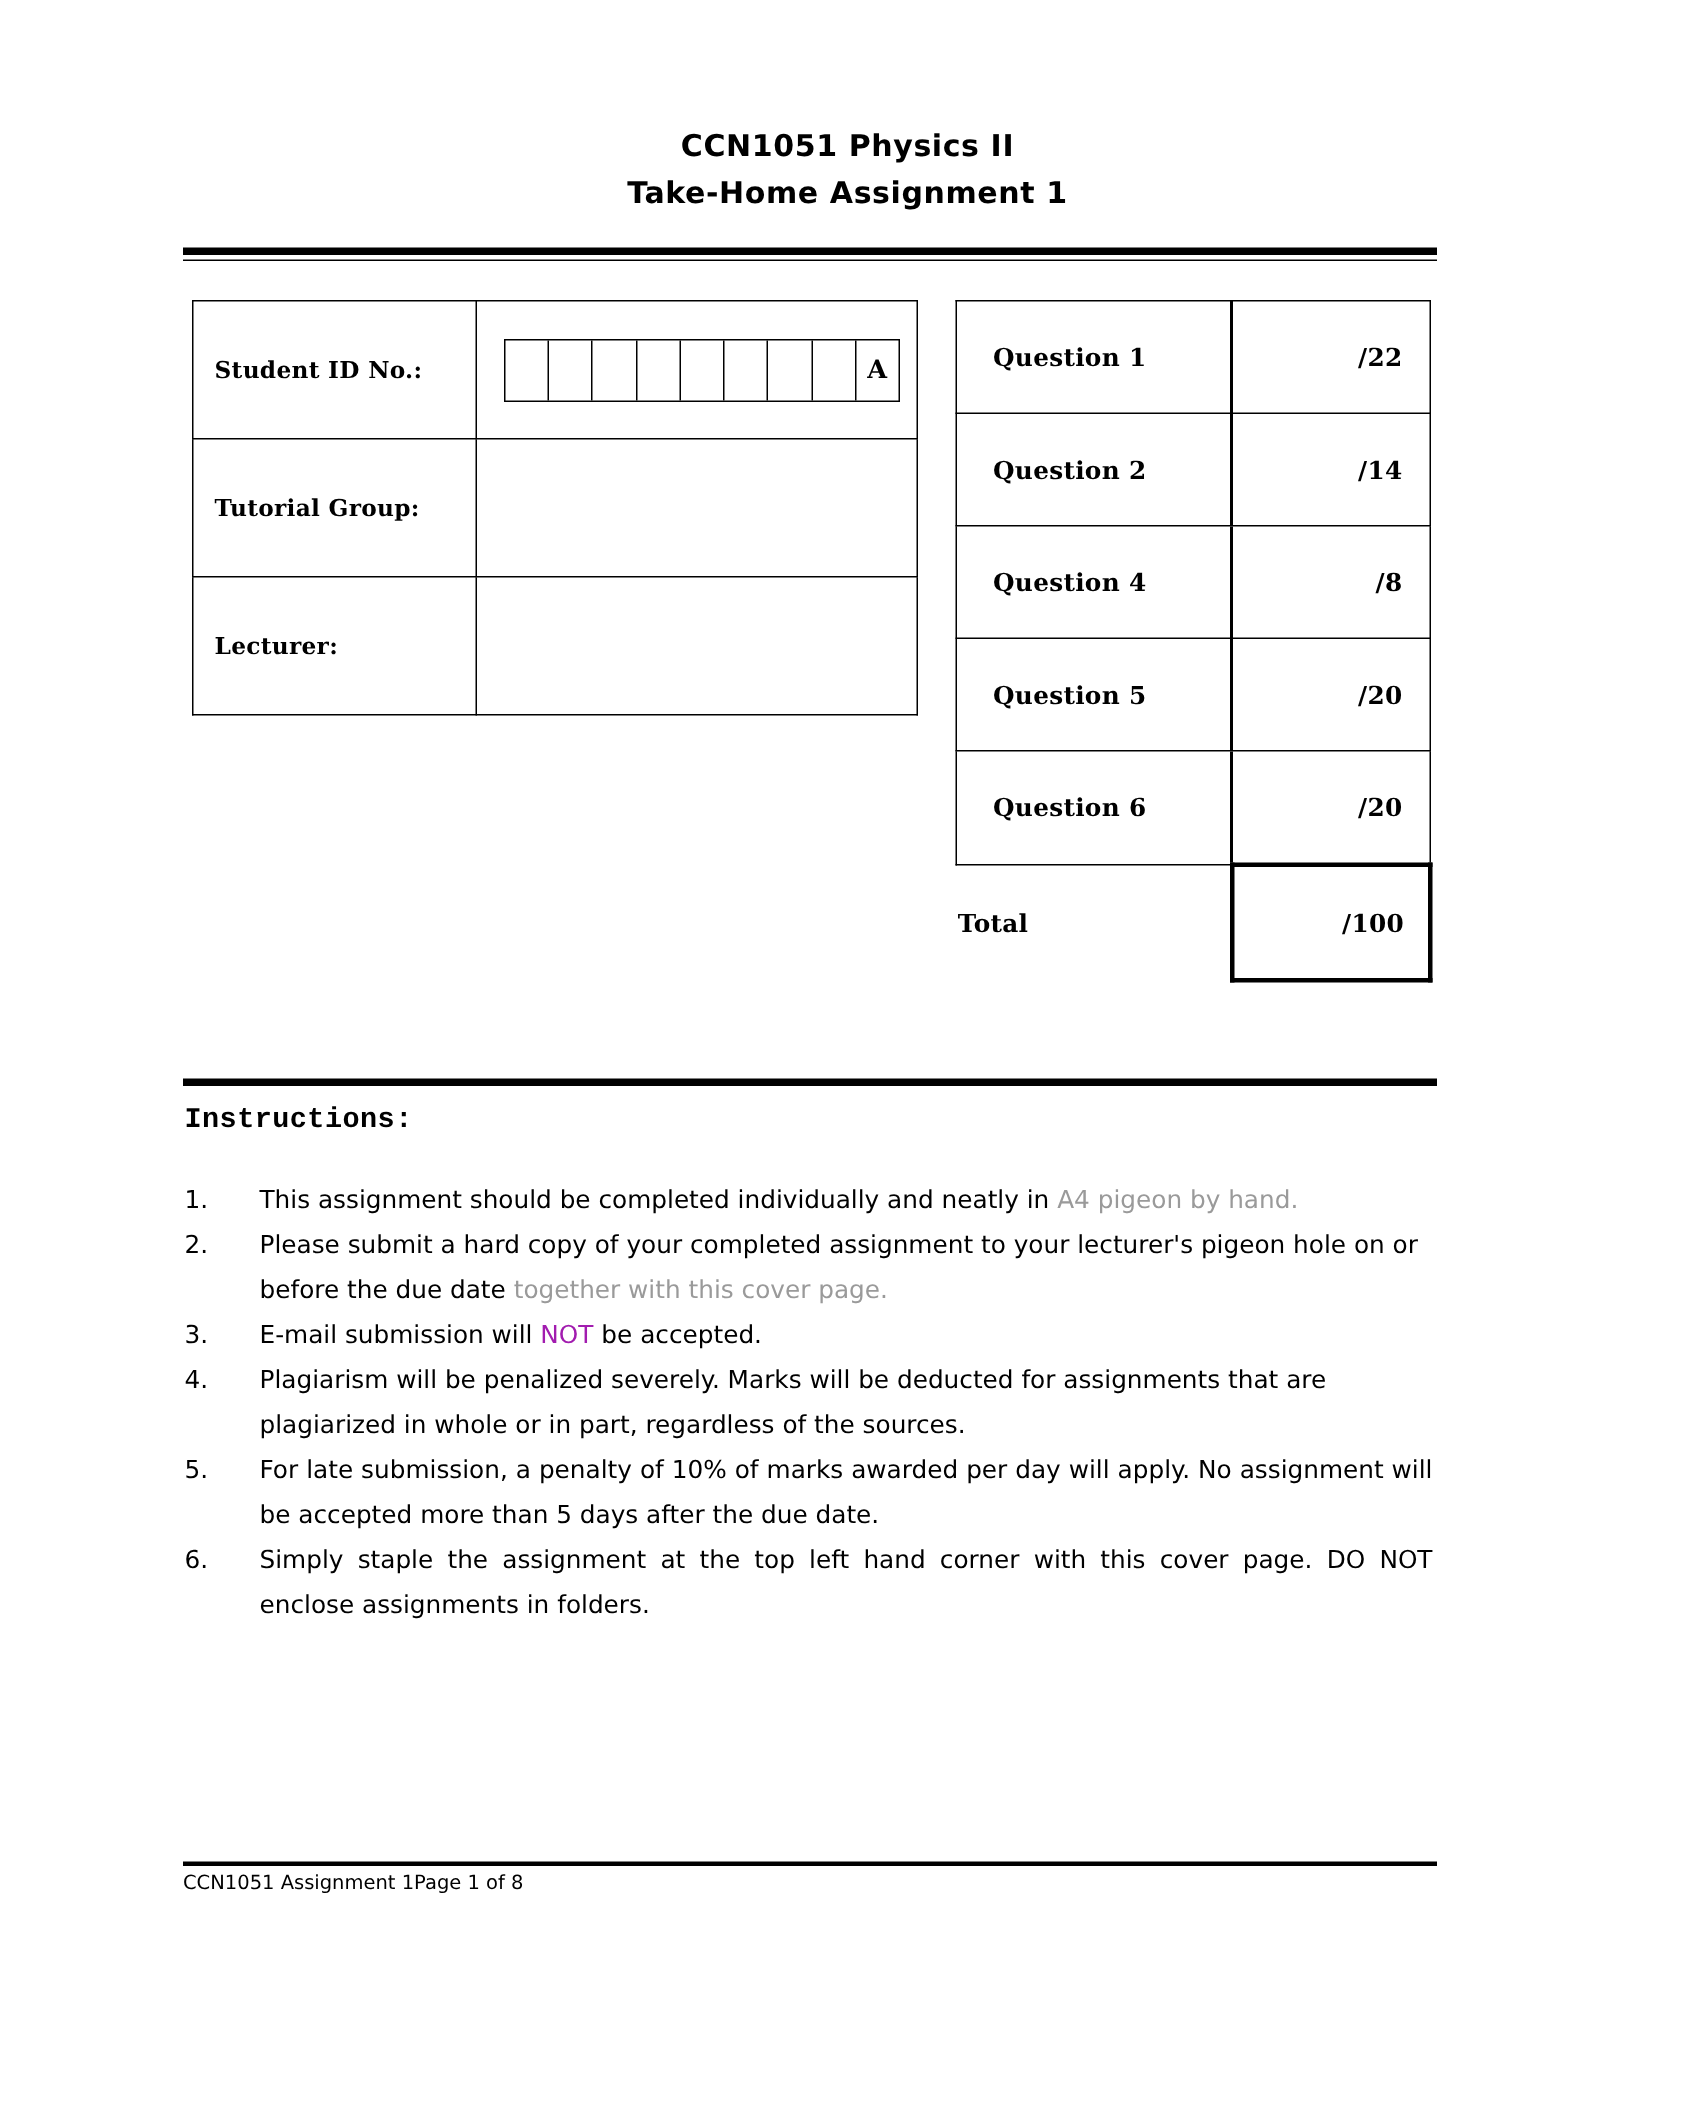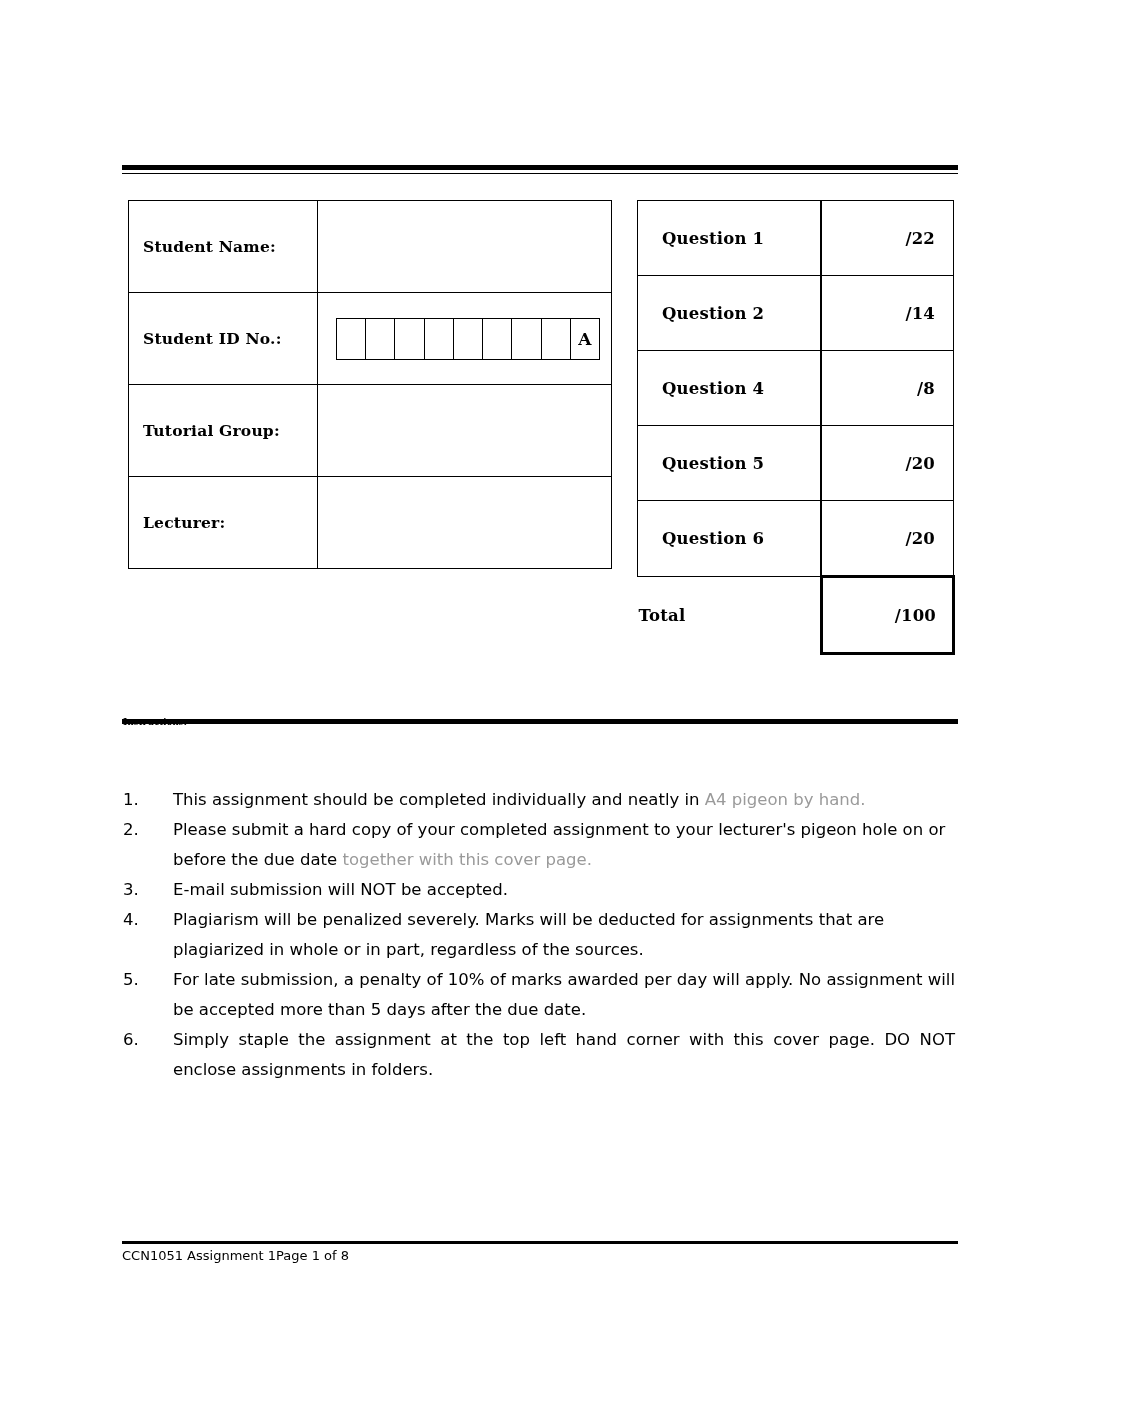--- a/index.html
+++ b/index.html
@@ -147,24 +147,24 @@
   .marks-table tr.total-row td.total-score {
     border: 3.2px solid #000;
     text-align: right;
     padding-right: 16px;
   }
 
   
   .instructions-head {
     position: absolute;
     left: 123px;
-    top: 715px;
-    font-family: Liberation Serif, serif;
-    font-weight: bold;
-    font-size: 11px;
+    top: 735px;
+    font-family: Liberation Mono, monospace;
+    font-weight: bold;
+    font-size: 19px;
     letter-spacing: 0.3px;
   }
   .instructions {
     position: absolute;
     left: 123px;
     top: 785px;
     width: 832px;
     font-family: "DejaVu Sans", sans-serif;
     font-size: 16.5px;
     line-height: 30px;
@@ -179,49 +179,49 @@
     flex: 0 0 50px;
     font-size: 16.5px;
   }
   .instructions .txt {
     flex: 1 1 auto;
     text-align: justify;
     text-justify: inter-word;
   }
   .instructions .txt.nojust { text-align: left; }
   .faded { color: #9a9a9a; }
-  .semi  { color: #000000; }
+  .semi  { color: #a21caf; }
 
   
   .footer {
     position: absolute;
     left: 122px;
     width: 836px;
     top: 1248px;
     display: flex;
     justify-content: flex-start;
     align-items: baseline;
     font-family: "DejaVu Sans", sans-serif;
     font-size: 13px;
   }
 </style>
 </head>
 <body>
 
 <div class="page">
 
+  <div class="doc-title">
+    <span class="line1">CCN1051 Physics II</span>
+    <span class="line2">Take-Home Assignment 1</span>
+  </div>
 
   <div class="rule-double"></div>
 
   <table class="student-table">
     <tbody>
-      <tr>
-        <td class="label">Student Name:</td>
-        <td class="value"></td>
-      </tr>
       <tr>
         <td class="label">Student ID No.:</td>
         <td class="value">
           <div class="id-boxes">
             <span class="cell"></span>
             <span class="cell"></span>
             <span class="cell"></span>
             <span class="cell"></span>
             <span class="cell"></span>
             <span class="cell"></span>

